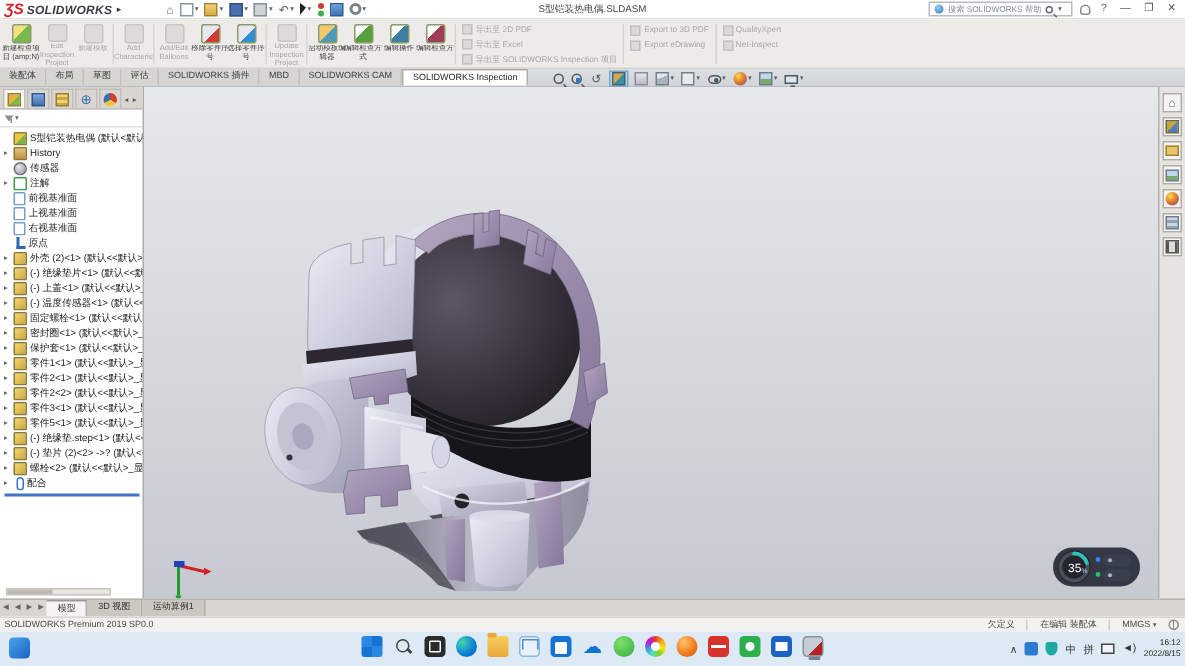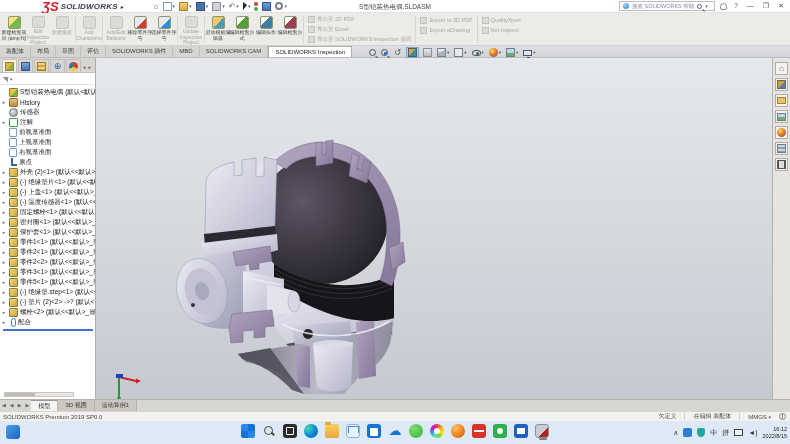--- a/index.html
+++ b/index.html
@@ -1,21 +1,21 @@
 <!DOCTYPE html>
 <html><head>
 <meta charset="utf-8">
 <style>
   * { margin:0; padding:0; box-sizing:border-box; }
   html,body { width:790px; height:444px; overflow:hidden; font-family:"Liberation Sans","DejaVu Sans",sans-serif; background:#fff; }
 
   
   #titlebar { position:absolute; left:0; top:0; width:790px; height:13px; background:#ffffff; border-bottom:1px solid #e3e1de; display:flex; align-items:center; }
   .logo { display:flex; align-items:center; padding:0 4px 0 3px; }
-  .logo-mark { color:#d1232a; font-weight:bold; font-style:italic; font-size:13px; margin-right:2px;margin-left:39px; }
+  .logo-mark { color:#d1232a; font-weight:bold; font-style:italic; font-size:10px; margin-right:2px; }
   .logo-text { color:#3c3c44; font-weight:bold; font-style:italic; font-size:8px; letter-spacing:.2px; }
   .logo-arrow { font-size:6px; color:#333; margin-left:3px; }
   .qa { display:flex; align-items:center; gap:4px; margin-left:26px; }
   .qa-item { display:flex; align-items:center; gap:1px; }
   .qa-ico { width:9px; height:9px; display:inline-block; }
   .qi-home { font-size:8px; color:#5a6b7a; line-height:9px; width:auto; }
   .qi-new { background:#fff; border:1px solid #8899aa; }
   .qi-open { background:linear-gradient(#f2d27c,#d9a93f); border:1px solid #a8822f; }
   .qi-save { background:#4a6fae; border:1px solid #33507f; }
   .qi-print { background:#cfd3d8; border:1px solid #8a9099; }
@@ -626,20 +626,36 @@
   </div>
   <div id="triad">
     <svg width="32" height="32" viewBox="0 0 32 32">
       <line x1="9" y1="7" x2="9" y2="27" stroke="#1f9e2c" stroke-width="2"></line>
       <path d="M7,27 L11,27 L9,32 Z" fill="#1f9e2c"></path>
       <line x1="9" y1="7" x2="26" y2="11" stroke="#d32222" stroke-width="2"></line>
       <path d="M26,8.5 L26,13.5 L31,11 Z" fill="#d32222"></path>
       <rect x="6" y="4" width="7" height="4" fill="#2240c0"></rect>
     </svg>
   </div>
+  <div id="zoomwidget">
+    <svg width="58" height="28" viewBox="0 0 58 28">
+      <rect x="0" y="1" width="58" height="26" rx="13" fill="#2e323e" opacity="0.96"></rect>
+      <circle cx="14" cy="14" r="11" fill="#23262f"></circle>
+      <circle cx="14" cy="14" r="9" fill="none" stroke="#4a4f5c" stroke-width="2.5"></circle>
+      <path d="M14,5 A9,9 0 0 1 22.6,11.3" fill="none" stroke="#2ec4b6" stroke-width="2.5" stroke-linecap="round"></path>
+      <text x="10" y="17" font-size="8" fill="#ffffff" font-family="Liberation Sans, DejaVu Sans, sans-serif">35</text>
+      <text x="19" y="18" font-size="4.5" fill="#cfd3dc" font-family="Liberation Sans, DejaVu Sans, sans-serif">%</text>
+      <circle cx="30" cy="9" r="1.6" fill="#3b82f6"></circle>
+      <rect x="33" y="5.5" width="19" height="8" rx="4" fill="#3a3f4d"></rect>
+      <circle cx="38" cy="9.5" r="1.4" fill="#aab1bd"></circle>
+      <circle cx="30" cy="19" r="1.6" fill="#22c55e"></circle>
+      <rect x="33" y="15.5" width="19" height="8" rx="4" fill="#3a3f4d"></rect>
+      <circle cx="38" cy="19.5" r="1.4" fill="#aab1bd"></circle>
+    </svg>
+  </div>
 </div>
 
 <div id="taskpane">
   <div class="tpico">⌂</div>
   <div class="tpico">
       <span class="tp-lib"></span>
     </div>
   <div class="tpico">
       <span class="tp-folder"></span>
     </div>

